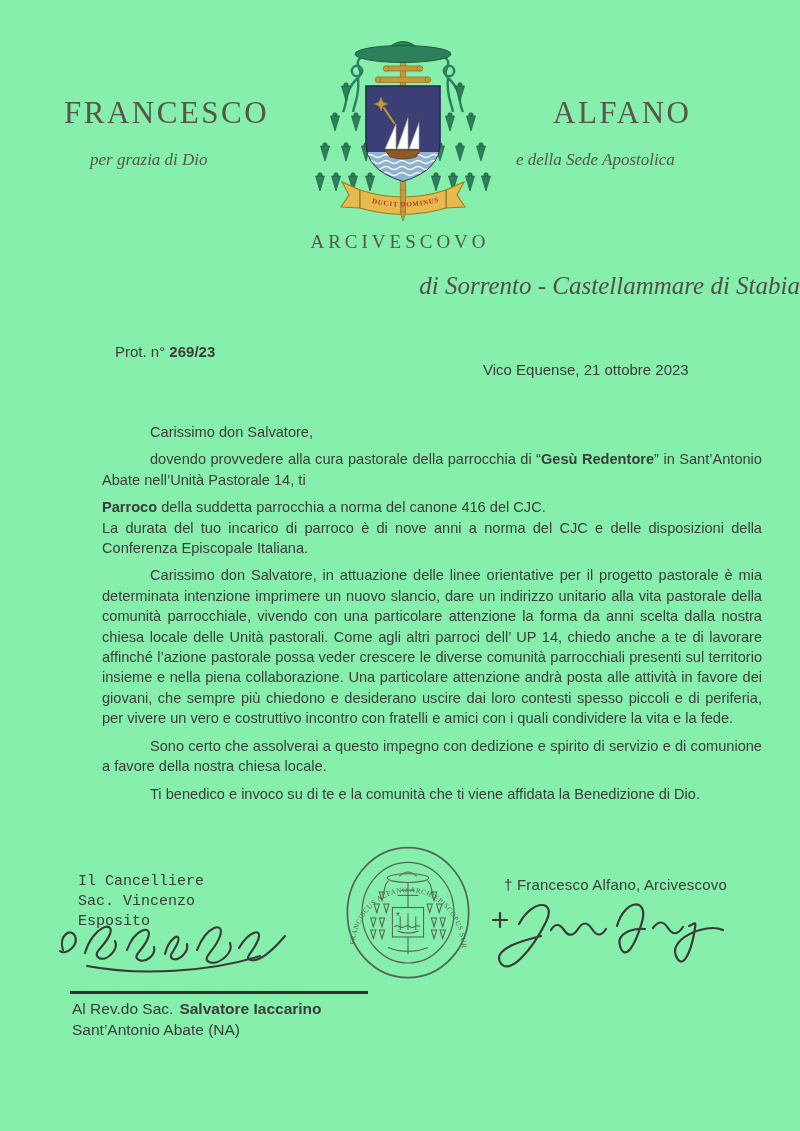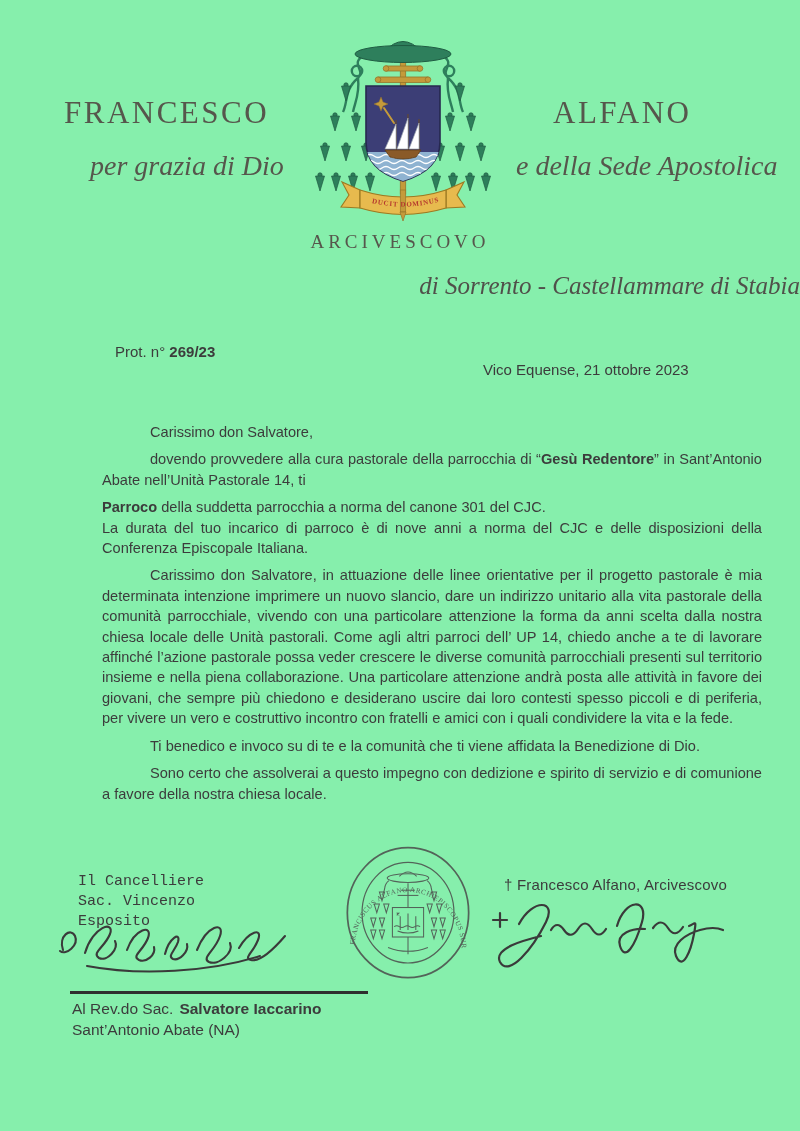--- a/index.html
+++ b/index.html
@@ -15,21 +15,21 @@
   
   .lh-name{
     position:absolute;
     font-family:"Liberation Serif",serif;
     font-size:31px;letter-spacing:2.5px;
     color:#56564c;white-space:nowrap;
   }
   .lh-grace{
     position:absolute;
     font-family:"Liberation Serif",serif;
-    font-style:italic;font-size:28px;
+    font-style:italic;font-size:17px;
     color:#56564c;white-space:nowrap;
   }
   .lh-title{
     position:absolute;left:0;right:0;top:231px;
     text-align:center;
     font-family:"Liberation Serif",serif;
     font-size:19px;letter-spacing:4px;
     color:#56564c;
   }
   .lh-see{
@@ -265,25 +265,25 @@
 
   <div class="prot">
     <span>Prot. n°</span>
     <b>269/23</b>
   </div>
   <div class="dateline">Vico Equense, 21 ottobre 2023</div>
 
   <div class="body-block">
     <p class="para indent">Carissimo don Salvatore,</p>
     <p class="para indent"><span>dovendo provvedere alla cura pastorale della parrocchia di “</span><b>Gesù Redentore</b><span>” in Sant’Antonio Abate nell’Unità Pastorale 14, ti</span></p>
-    <p class="para noindent tight"><b>Parroco</b><span> della suddetta parrocchia a norma del canone 301 del CJC.</span></p>
+    <p class="para noindent tight"><b>Parroco</b><span> della suddetta parrocchia a norma del canone 416 del CJC.</span></p>
     <p class="para noindent">La durata del tuo incarico di parroco è di nove anni a norma del CJC e delle disposizioni della Conferenza Episcopale Italiana.</p>
     <p class="para indent">Carissimo don Salvatore, in attuazione delle linee orientative per il progetto pastorale è mia determinata intenzione imprimere un nuovo slancio, dare un indirizzo unitario alla vita pastorale della comunità parrocchiale, vivendo con una particolare attenzione la forma da anni scelta dalla nostra chiesa locale delle Unità pastorali. Come agli altri parroci dell’ UP 14, chiedo anche a te di lavorare affinché l’azione pastorale possa veder crescere le diverse comunità parrocchiali presenti sul territorio insieme e nella piena collaborazione. Una particolare attenzione andrà posta alle attività in favore dei giovani, che sempre più chiedono e desiderano uscire dai loro contesti spesso piccoli e di periferia, per vivere un vero e costruttivo incontro con fratelli e amici con i quali condividere la vita e la fede.</p>
+    <p class="para indent">Sono certo che assolverai a questo impegno con dedizione e spirito di servizio e di comunione a favore della nostra chiesa locale.</p>
     <p class="para indent">Ti benedico e invoco su di te e la comunità che ti viene affidata la Benedizione di Dio.</p>
-    <p class="para indent">Sono certo che assolverai a questo impegno con dedizione e spirito di servizio e di comunione a favore della nostra chiesa locale.</p>
   </div>
 
   <div class="chancellor-block">
     <div>Il Cancelliere</div>
     <div>Sac. Vincenzo Esposito</div>
   </div>
 
   <svg class="sig" style="left:55px;top:898px" width="255" height="82" viewBox="0 0 255 82">
     <g fill="none" stroke="#3a3a3a" stroke-width="2.1" stroke-linecap="round">
       <path d="M8,52 C3,38 16,29 20,38 C24,47 11,58 5,53"></path>

